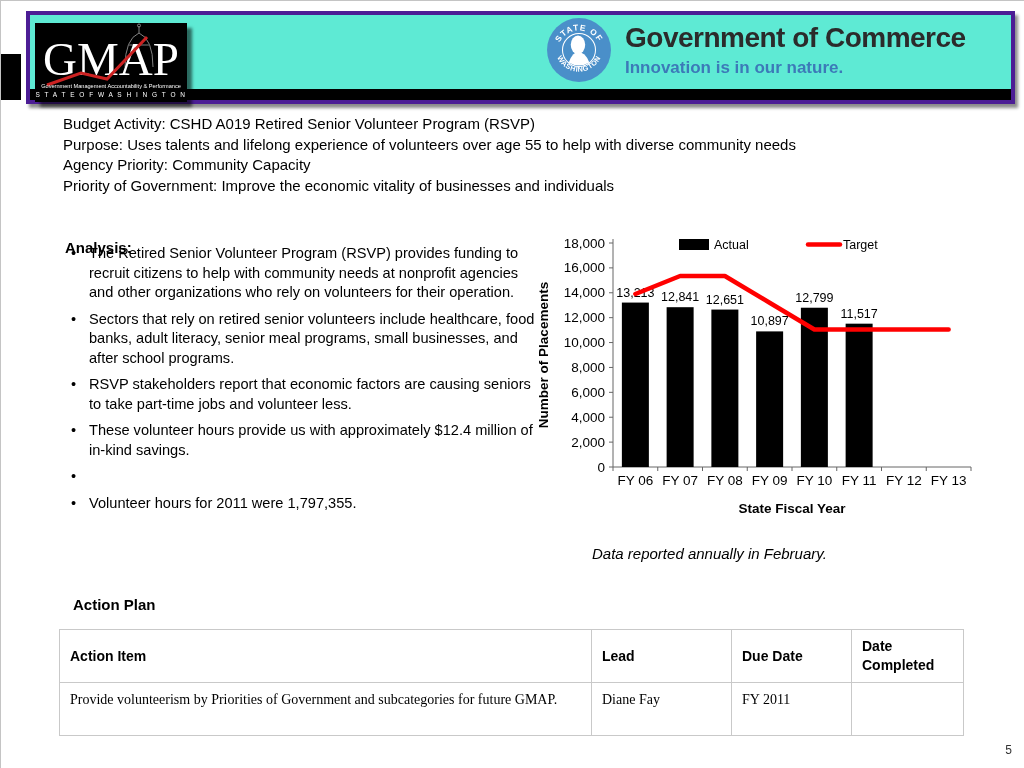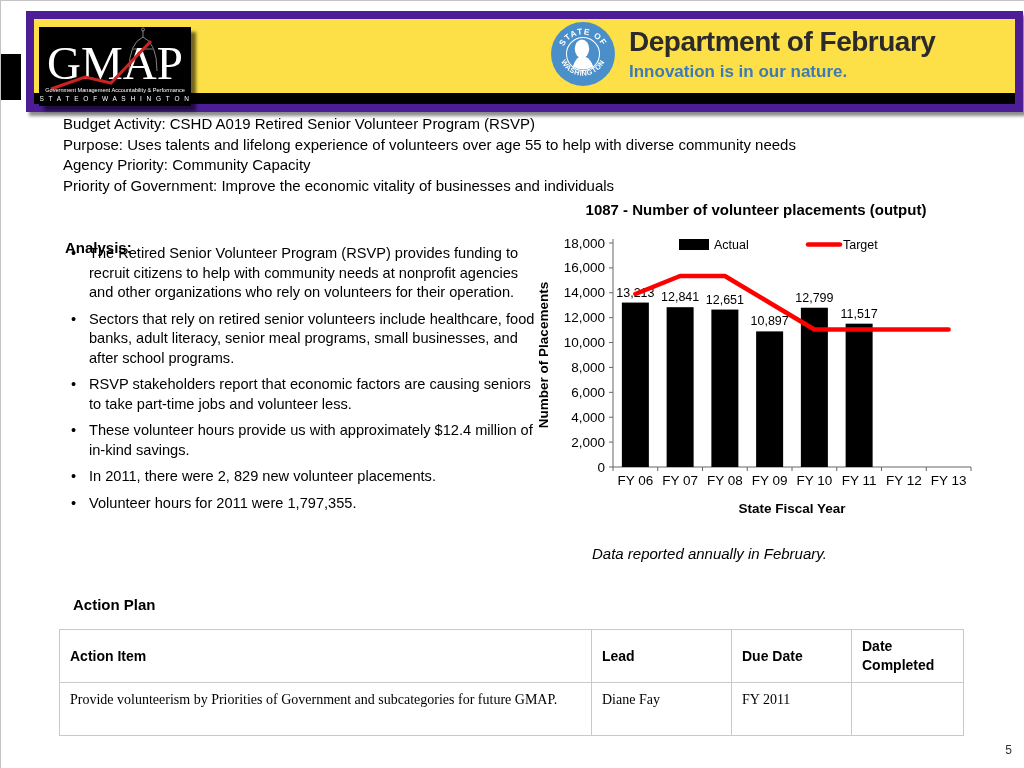--- a/index.html
+++ b/index.html
@@ -1,22 +1,22 @@
 <!DOCTYPE html>
 <html><head>
 <meta charset="utf-8">
 <style>
   html,body{margin:0;padding:0;background:#e8e8e8;font-family:"Liberation Sans",sans-serif;}
   #slide{position:relative;width:1024px;height:768px;background:#ffffff;margin:0 auto;
          border:1px solid #c4c4c4;overflow:hidden;color:#000;}
 
   
   .left-edge-bar{position:absolute;left:0;top:53px;width:20px;height:46px;background:#000;}
-  .banner{position:absolute;left:25px;top:10px;width:981px;height:85px;background:#fde047;
-          border:8px solid #4c1d95;box-shadow:3px 4px 3px rgba(0,0,0,.45);}
+  .banner{position:absolute;left:25px;top:10px;width:981px;height:85px;background:#5eead4;
+          border:4px solid #4c1d95;box-shadow:3px 4px 3px rgba(0,0,0,.45);}
   .banner-strip{position:absolute;left:0;right:0;bottom:0;height:11px;background:#000;}
   .gmap-box{position:absolute;left:5px;top:8px;width:152px;height:79px;background:#000;
             box-shadow:5px 5px 3px rgba(0,0,0,.55);}
   .gmap-box svg{display:block;}
   .commerce{position:absolute;left:516px;top:2px;display:flex;align-items:center;gap:13px;}
   .commerce-text{display:flex;flex-direction:column;line-height:1.05;}
   .commerce-title{font-size:28px;font-weight:bold;color:#2b2b2b;letter-spacing:-.5px;}
   .commerce-tagline{font-size:17px;font-weight:bold;color:#3c7ab8;margin-top:6px;}
 
   
@@ -84,21 +84,21 @@
         <ellipse cx="31" cy="27" rx="7" ry="9" fill="#ffffff"></ellipse>
         <path d="M22 44 Q26 34 31 34 Q38 34 42 44 Q32 50 22 44 Z" fill="#ffffff"></path>
         <text font-size="8" fill="#ffffff" font-weight="bold" letter-spacing="1">
           <textPath href="#arcTop" startOffset="50%" text-anchor="middle" id="seal-top">STATE OF</textPath>
         </text>
         <text font-size="7" fill="#ffffff" font-weight="bold" letter-spacing="0.5">
           <textPath href="#arcBot" startOffset="50%" text-anchor="middle" id="seal-bottom">WASHINGTON</textPath>
         </text>
       </svg>
       <div class="commerce-text">
-        <span class="commerce-title">Department of February</span>
+        <span class="commerce-title">Government of Commerce</span>
         <span class="commerce-tagline">Innovation is in our nature.</span>
       </div>
     </div>
   </div>
 
   <div class="meta">
     <div><b>Budget Activity:</b><span> CSHD A019 Retired Senior Volunteer Program (RSVP)</span></div>
     <div><b>Purpose:</b><span> Uses talents and lifelong experience of volunteers over age 55 to help with diverse community needs</span></div>
     <div><b>Agency Priority:</b><span>  Community Capacity</span></div>
     <div><b>Priority of Government</b><span>: Improve the economic vitality of businesses and individuals</span></div>
@@ -117,29 +117,27 @@
       <div class="bullet">
         <span class="dot">•</span>
         <span>RSVP stakeholders report that economic factors are causing seniors to take part-time jobs and volunteer less.</span>
       </div>
       <div class="bullet">
         <span class="dot">•</span>
         <span>These volunteer hours provide us with approximately $12.4 million of in-kind savings.</span>
       </div>
       <div class="bullet">
         <span class="dot">•</span>
-        <span>In 2011, there were 2, 829 new volunteer placements.</span>
       </div>
       <div class="bullet">
         <span class="dot">•</span>
         <span>Volunteer hours for 2011 were 1,797,355.</span>
       </div>
     </div>
 
-  <div class="chart-title">1087 - Number of volunteer placements (output)</div>
   <svg class="chart-svg" id="chart" width="460" height="310" viewBox="0 0 460 310">
       <line x1="77" y1="13" x2="77" y2="241" stroke="#666666" stroke-width="1"></line>
       <line x1="73" y1="241" x2="77" y2="241" stroke="#666666" stroke-width="1"></line>
       <text x="69" y="245.5" text-anchor="end" font-size="13.5" fill="#000">0</text>
       <line x1="73" y1="216.11111111111111" x2="77" y2="216.11111111111111" stroke="#666666" stroke-width="1"></line>
       <text x="69" y="220.61111111111111" text-anchor="end" font-size="13.5" fill="#000">2,000</text>
       <line x1="73" y1="191.22222222222223" x2="77" y2="191.22222222222223" stroke="#666666" stroke-width="1"></line>
       <text x="69" y="195.72222222222223" text-anchor="end" font-size="13.5" fill="#000">4,000</text>
       <line x1="73" y1="166.33333333333334" x2="77" y2="166.33333333333334" stroke="#666666" stroke-width="1"></line>
       <text x="69" y="170.83333333333334" text-anchor="end" font-size="13.5" fill="#000">6,000</text>

